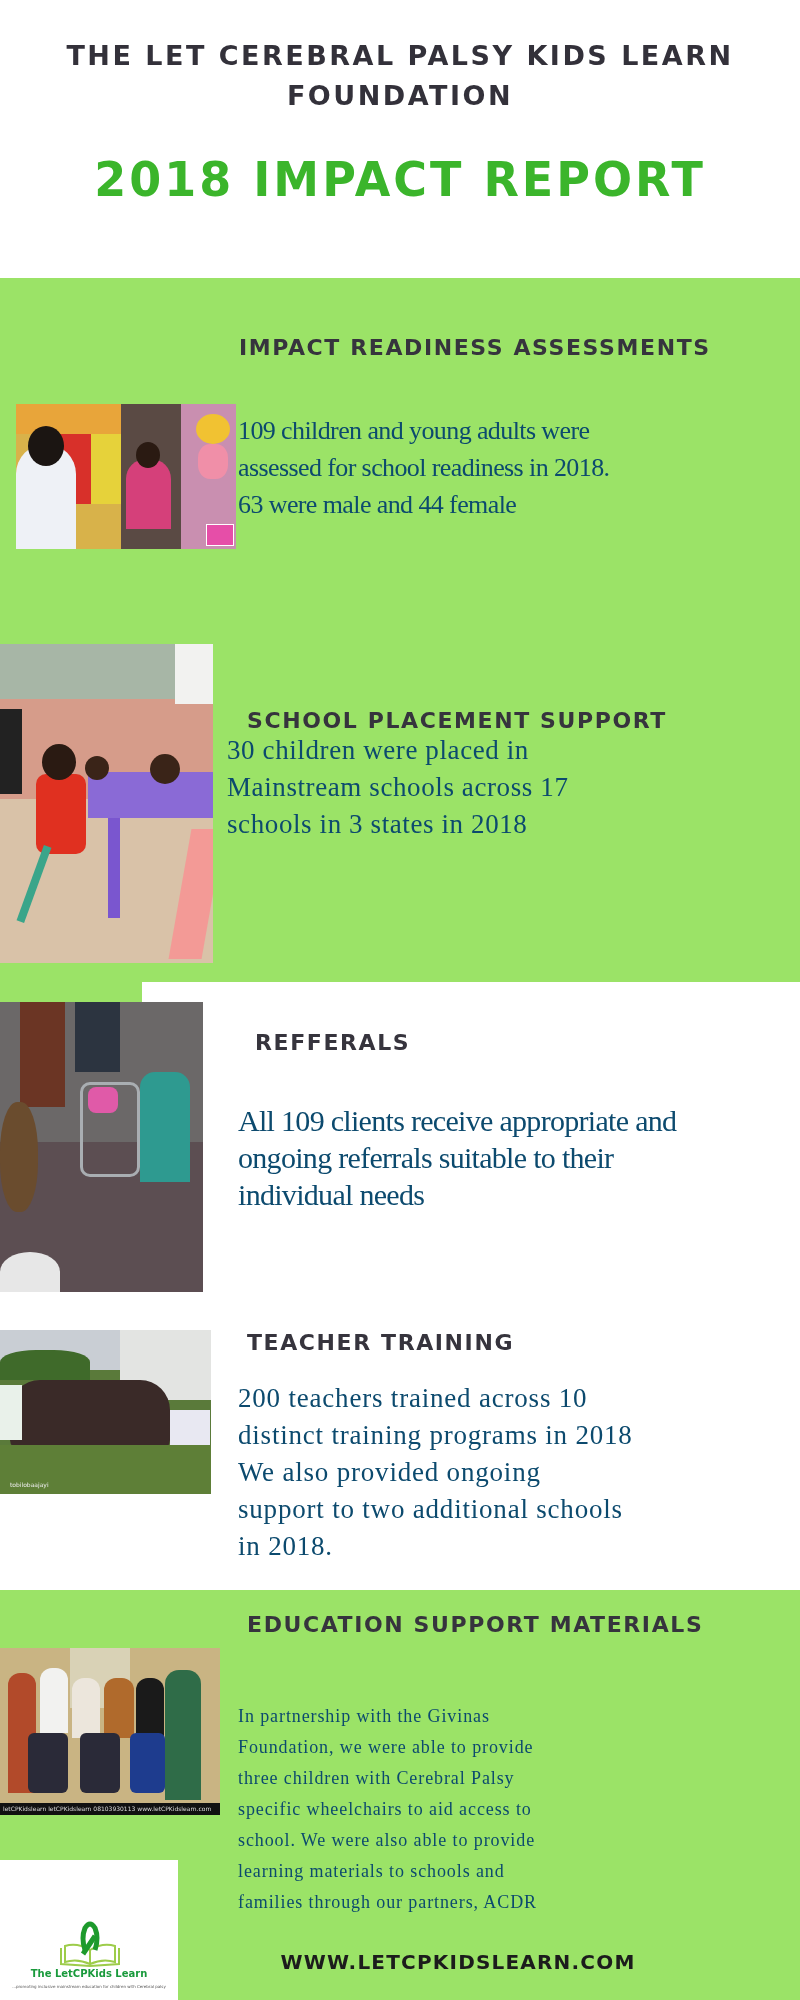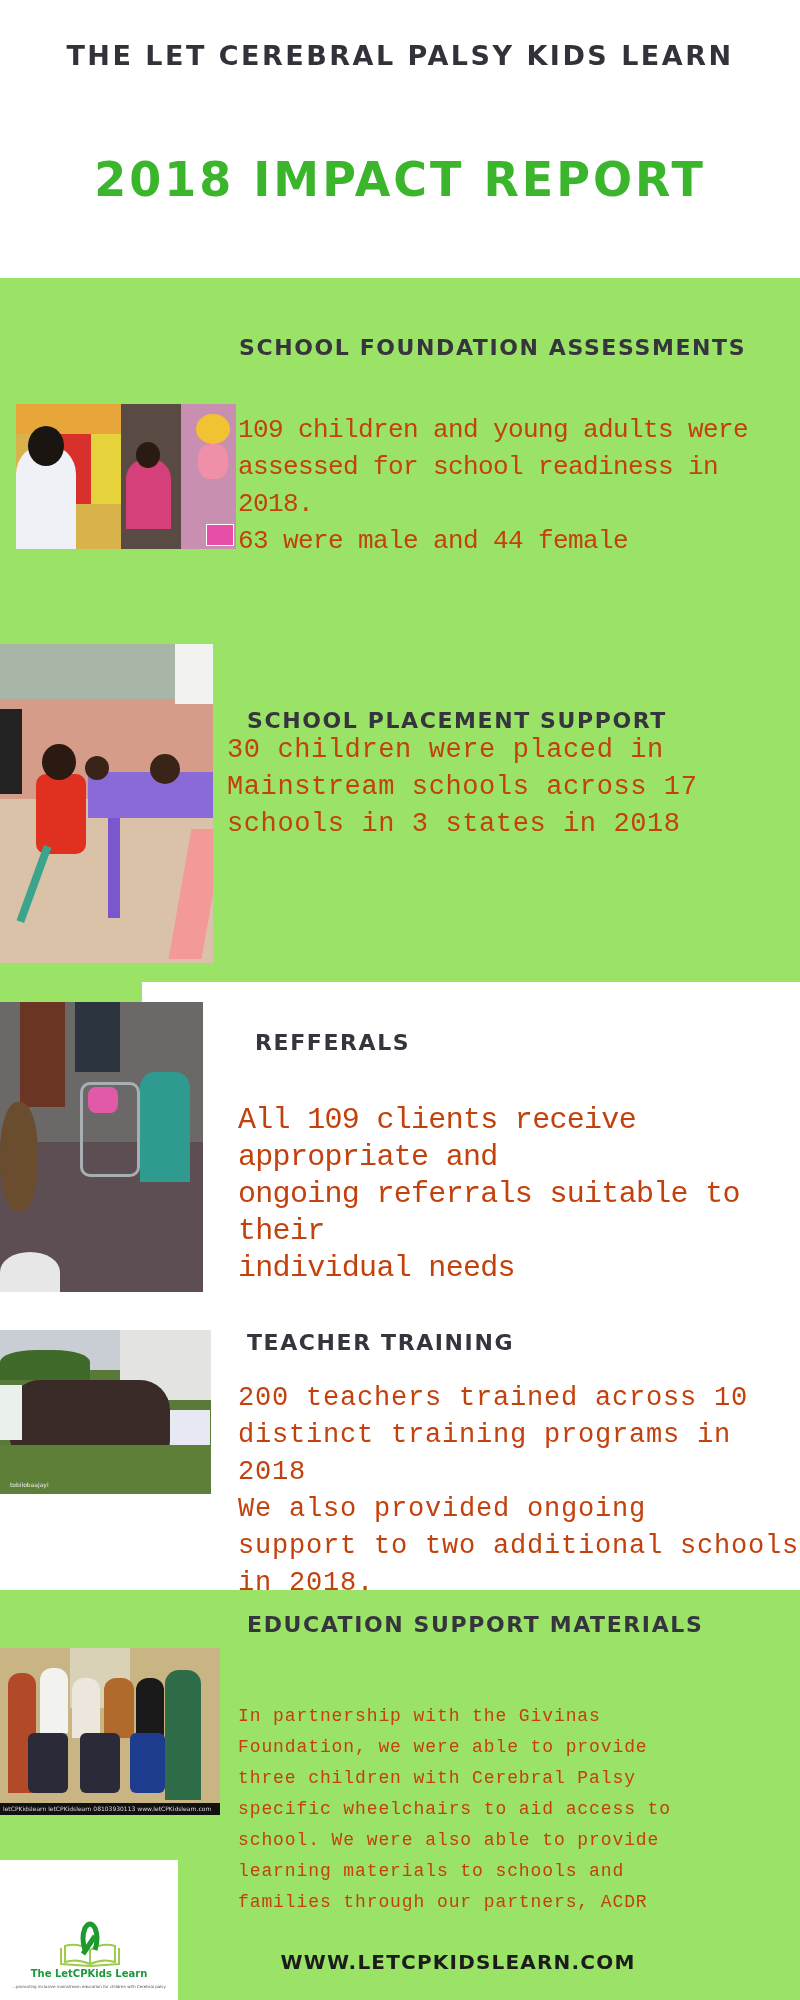--- a/index.html
+++ b/index.html
@@ -31,21 +31,21 @@
     color: #ddd; font-size: 6px; line-height: 12px; white-space: nowrap; padding-left: 3px;
     font-family: "DejaVu Sans", sans-serif;
   }
 
   
   .sec-heading {
     position: absolute; font-family: "DejaVu Sans", sans-serif; font-weight: bold;
     font-size: 22px; letter-spacing: 1.6px; color: #36343d; white-space: nowrap;
   }
   .sec-body {
-    position: absolute; font-family: Liberation Mono, monospace; color: #c2410c;
+    position: absolute; font-family: Liberation Serif, serif; color: #0c4a6e;
     white-space: pre-line;
   }
 
   .logo-box { position: absolute; left: 0; top: 1860px; width: 178px; height: 168px; background: #ffffff; }
   .logo-name {
     position: absolute; left: 0; top: 108px; width: 178px; text-align: center;
     font-size: 10px; font-weight: bold; color: #1a9a3c; font-family: "DejaVu Sans", sans-serif;
   }
   .logo-tag {
     position: absolute; left: 0; top: 124px; width: 178px; text-align: center;
@@ -56,28 +56,29 @@
     position: absolute; left: 178px; top: 1950px; width: 560px; text-align: center;
     font-family: "DejaVu Sans", sans-serif; font-weight: bold; font-size: 20px;
     letter-spacing: 1.2px; color: #1c1c1c;
   }
 </style>
 </head>
 <body>
 
 <div class="org-title">
   <div>THE LET CEREBRAL PALSY KIDS LEARN</div>
+  <div>FOUNDATION</div>
 </div>
 <div class="report-title">2018 IMPACT REPORT</div>
 
 <div class="band-green" style="left:0; top:278px; width:800px; height:704px;"></div>
 <div class="band-green" style="left:0; top:982px; width:142px; height:50px;"></div>
 
 <section>
-  <div class="sec-heading" style="left:239px; top:335px;">SCHOOL FOUNDATION ASSESSMENTS</div>
+  <div class="sec-heading" style="left:239px; top:335px;">IMPACT READINESS ASSESSMENTS</div>
   <div class="photo" style="left:16px; top:404px; width:220px; height:145px; background:#d8b24a;">
     <div class="layer" style="left:0; top:0; width:220px; height:30px; background:#e8a53a;"></div>
     <div class="layer" style="left:30px; top:30px; width:45px; height:70px; background:#d8302a;"></div>
     <div class="layer" style="left:75px; top:30px; width:30px; height:70px; background:#e6d23a;"></div>
     <div class="layer" style="left:105px; top:0; width:60px; height:145px; background:#5a4a44;"></div>
     <div class="layer" style="left:165px; top:0; width:55px; height:145px; background:#c98fb0;"></div>
     <div class="layer" style="left:0; top:40px; width:60px; height:105px; background:#eef1f6; border-radius:30px 30px 0 0;"></div>
     <div class="layer" style="left:12px; top:22px; width:36px; height:40px; background:#1b1512; border-radius:50%;"></div>
     <div class="layer" style="left:110px; top:55px; width:45px; height:70px; background:#d5407a; border-radius:20px 20px 0 0;"></div>
     <div class="layer" style="left:120px; top:38px; width:24px; height:26px; background:#2a1a12; border-radius:50%;"></div>

